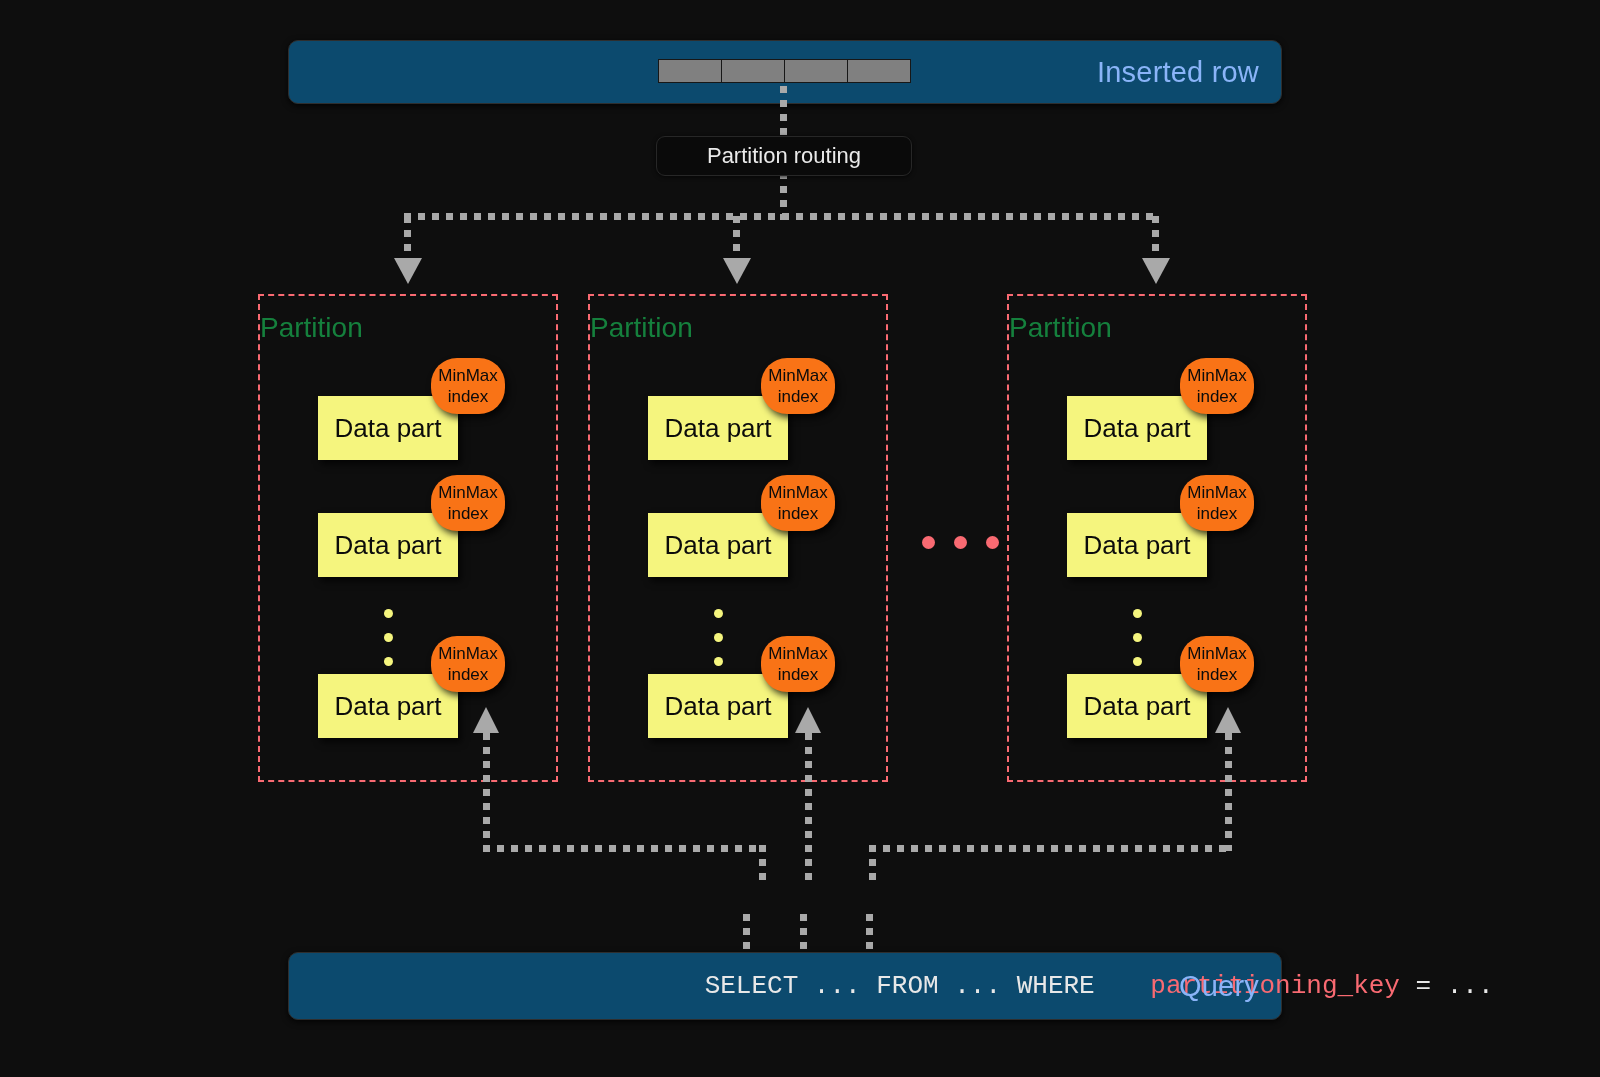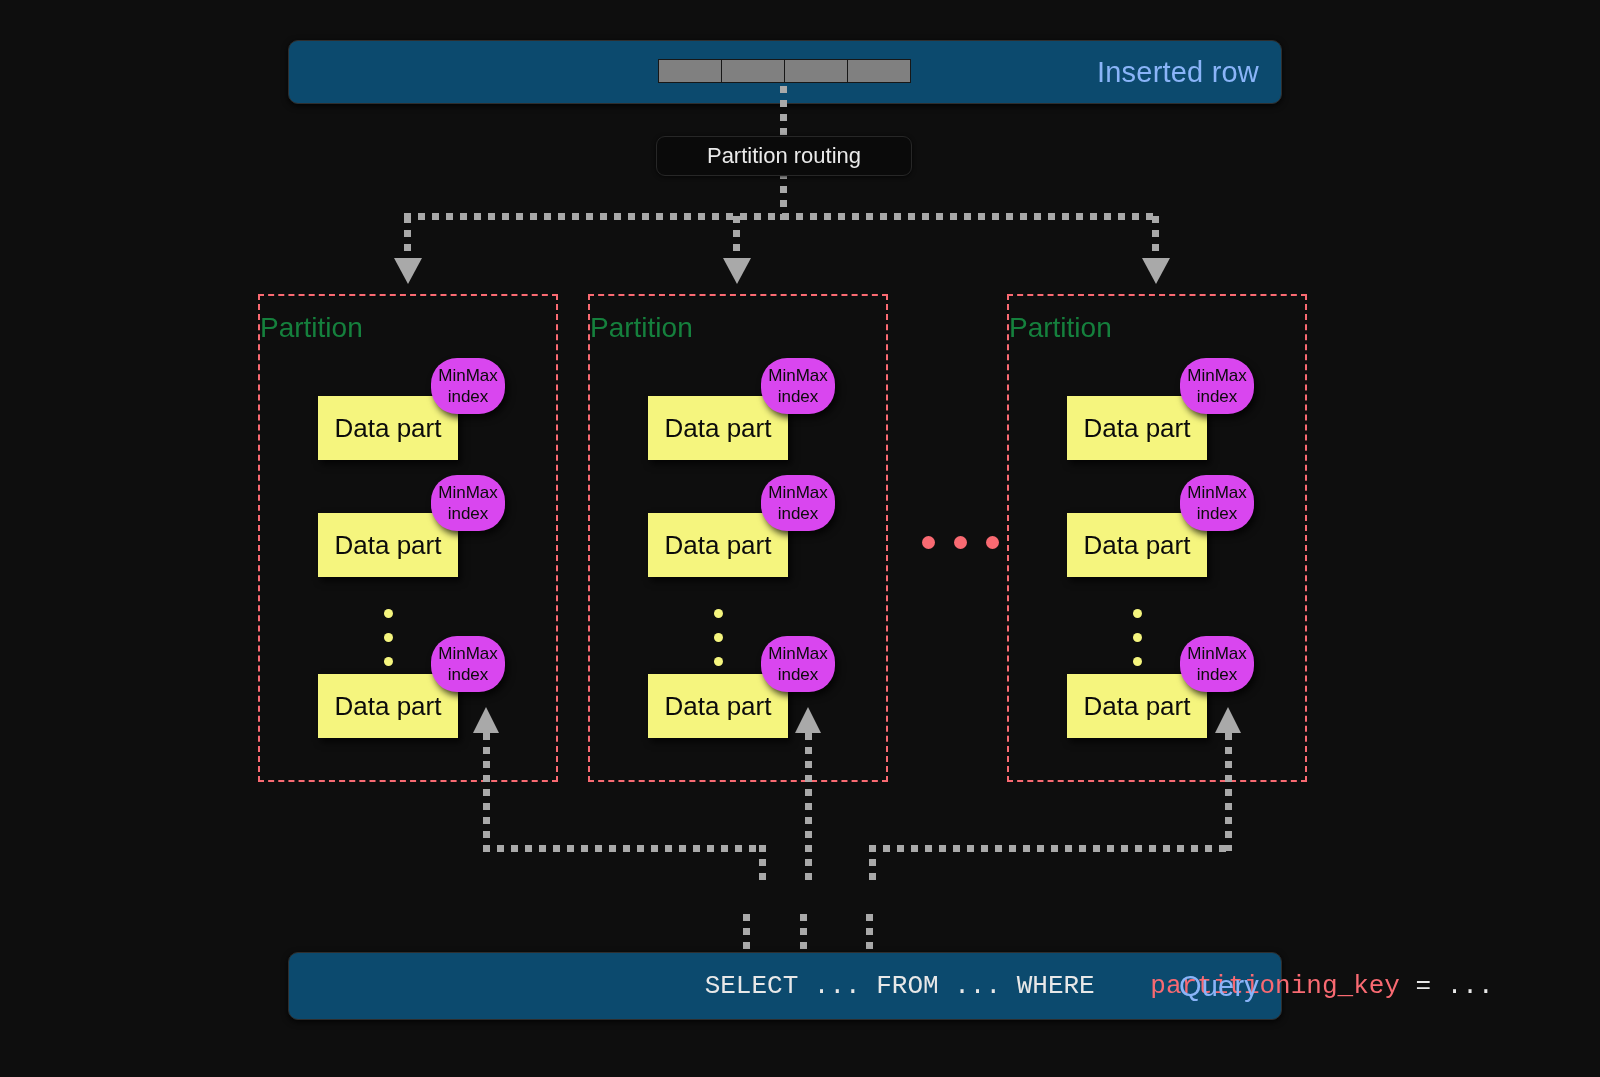--- a/index.html
+++ b/index.html
@@ -112,21 +112,21 @@
     background:#f5f57e;
     color:#0b0b0b;
     font-size:26px;
     display:flex;align-items:center;justify-content:center;
     box-shadow:3px 4px 7px rgba(0,0,0,.75);
     z-index:2;
   }
   .minmax{
     position:absolute;left:113px;top:0;
     width:74px;height:56px;
-    background:#d946ef;
+    background:#f97316;
     color:#0b0b0b;
     font-size:17px;
     line-height:21px;
     text-align:center;
     display:flex;align-items:center;justify-content:center;
     box-shadow:3px 4px 7px rgba(0,0,0,.75);
     z-index:3;
     border-radius:26px;
   }
 

